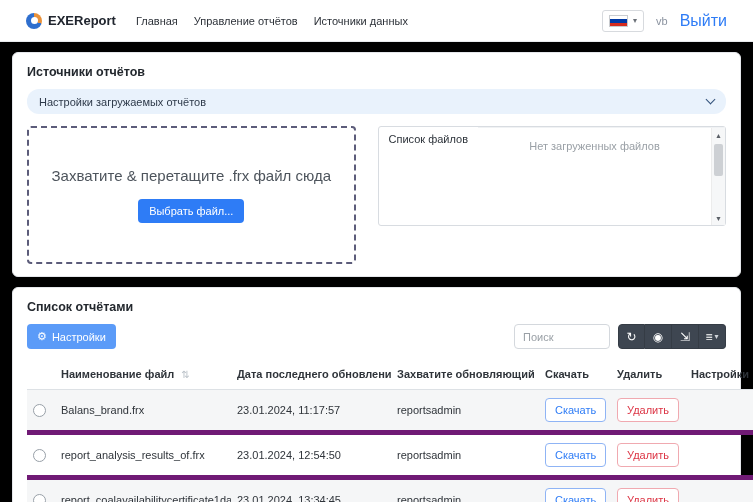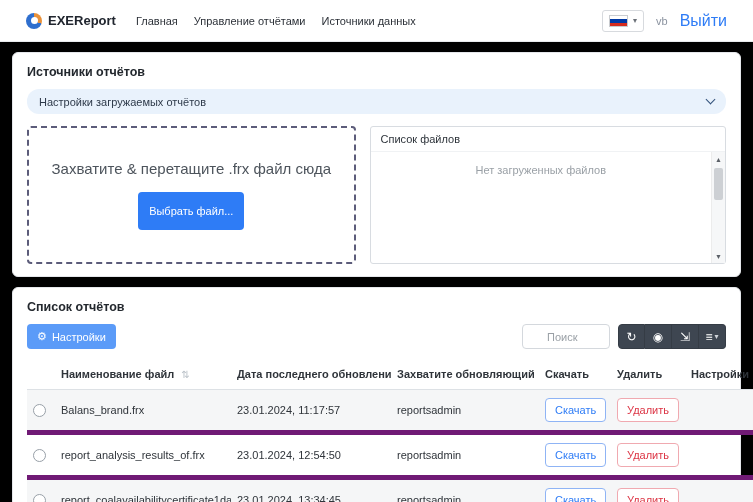--- a/index.html
+++ b/index.html
@@ -24,35 +24,35 @@
   
   .card { background:#fff; border:1px solid #e5e7eb; border-radius:6px; margin:10px 12px; padding:12px 14px; box-shadow:0 1px 2px rgba(0,0,0,.05); }
   .card-title { font-size:12.5px; font-weight:bold; color:#23282e; }
 
   
   .accordion { margin-top:10px; background:#e9f2fc; border-radius:12px; height:25px; display:flex; align-items:center; justify-content:space-between; padding:0 12px; font-size:11px; color:#2e3a4a; cursor:pointer; }
   .chevron { width:7px; height:7px; border-right:1.6px solid #31507a; border-bottom:1.6px solid #31507a; transform:rotate(45deg); margin-top:-4px; }
   .upload-row { display:flex; gap:14px; margin-top:12px; }
   .dropzone { flex:0 0 47%; height:138px; border:2px dashed #5c5c7a; border-radius:4px; display:flex; flex-direction:column; align-items:center; justify-content:center; gap:15px; }
   .dropzone-text { font-size:15px; color:#4d545c; }
-  .btn-primary { background:#2e7cf6; color:#fff; border:none; border-radius:4px; font-size:11px; padding:13px 11px; cursor:pointer; font-family:inherit; }
-  .files-panel { flex:1; border:1px solid #d8dce1; border-radius:3px; display:flex; flex-direction:column; height:138px; }
+  .btn-primary { background:#2e7cf6; color:#fff; border:none; border-radius:4px; font-size:11px; padding:6px 11px; cursor:pointer; font-family:inherit; }
+  .files-panel { flex:1; border:1px solid #d8dce1; border-radius:3px; display:flex; flex-direction:row; height:100px;margin-left:8px; }
   .files-header { padding:6px 10px; font-size:11px; color:#2d333a; }
   .files-body { flex:1; display:flex; border-top:1px solid #f0f2f4; }
   .files-empty { flex:1; text-align:center; padding-top:12px; font-size:11px; color:#9aa0a6; }
   .scrollbar { width:14px; background:#f6f7f8; border-left:1px solid #ececec; display:flex; flex-direction:column; align-items:center; }
   .sb-btn { height:14px; width:100%; font-size:7px; color:#5a5f66; display:flex; align-items:center; justify-content:center; cursor:pointer; }
   .sb-track { flex:1; width:100%; position:relative; }
   .sb-thumb { position:absolute; top:2px; left:2px; right:2px; height:32px; background:#cdd0d4; border-radius:2px; cursor:pointer; }
 
   
   .reports-toolbar { display:flex; align-items:center; margin-top:10px; }
   .btn-settings { background:#5b9bf8; color:#fff; border:none; border-radius:4px; font-size:11px; padding:6px 10px; display:flex; align-items:center; gap:5px; cursor:pointer; font-family:inherit; }
   .toolbar-right { margin-left:auto; display:flex; align-items:center; gap:8px; }
-  .search-input { width:88px; height:25px; border:1px solid #d4d8dd; border-radius:4px; padding:0 24px; font-size:11px; color:#333; font-family:inherit; background:#fff; }
+  .search-input { width:96px; height:25px; border:1px solid #d4d8dd; border-radius:4px; padding:0 8px; font-size:11px; color:#333; font-family:inherit; background:#fff; }
   .search-input::placeholder { color:#9aa0a6; }
   .btn-group { display:flex; }
   .icon-btn { min-width:27px; height:25px; background:#3e4651; color:#fff; border:1px solid #353c45; border-left-width:0; display:flex; align-items:center; justify-content:center; font-size:12px; cursor:pointer; gap:2px; padding:0 5px; }
   .icon-btn:first-child { border-left-width:1px; border-radius:4px 0 0 4px; }
   .icon-btn:last-child { border-radius:0 4px 4px 0; }
   .icon-btn .caret { color:#cfd3d8; }
 
   table { width:100%; border-collapse:collapse; margin-top:10px; font-size:11px; color:#2f343a; table-layout:fixed; }
   th { text-align:left; padding:9px 6px; border-bottom:1px solid #dde1e5; font-weight:bold; white-space:nowrap; overflow:hidden; }
   td { padding:8px 6px; border-bottom:5px solid #701a75; white-space:nowrap; overflow:hidden; }
@@ -74,21 +74,21 @@
 
 <div class="page">
 
   <div class="navbar">
     <div class="brand">
       <span class="logo"></span>
       <span>EXEReport</span>
     </div>
     <div class="nav-links">
       <span class="nav-link">Главная</span>
-      <span class="nav-link">Управление отчётами</span>
+      <span class="nav-link">Управление отчётов</span>
       <span class="nav-link">Источники данных</span>
     </div>
     <div class="nav-right">
       <div class="flag-btn">
         <span class="flag"></span>
         <span class="caret">▾</span>
       </div>
       <span class="username">vb</span>
       <a class="logout">Выйти</a>
     </div>
@@ -118,21 +118,21 @@
               <span class="sb-thumb"></span>
             </span>
             <span class="sb-btn">▼</span>
           </div>
         </div>
       </div>
     </div>
   </div>
 
   <div class="card">
-    <div class="card-title">Список отчётов</div>
+    <div class="card-title">Список отчётами</div>
 
     <div class="reports-toolbar">
       <button class="btn-settings">
         <span>⚙</span>
         <span>Настройки</span>
       </button>
       <div class="toolbar-right">
         <input class="search-input" placeholder="Поиск" style="">
         <div class="btn-group">
           <button class="icon-btn">

